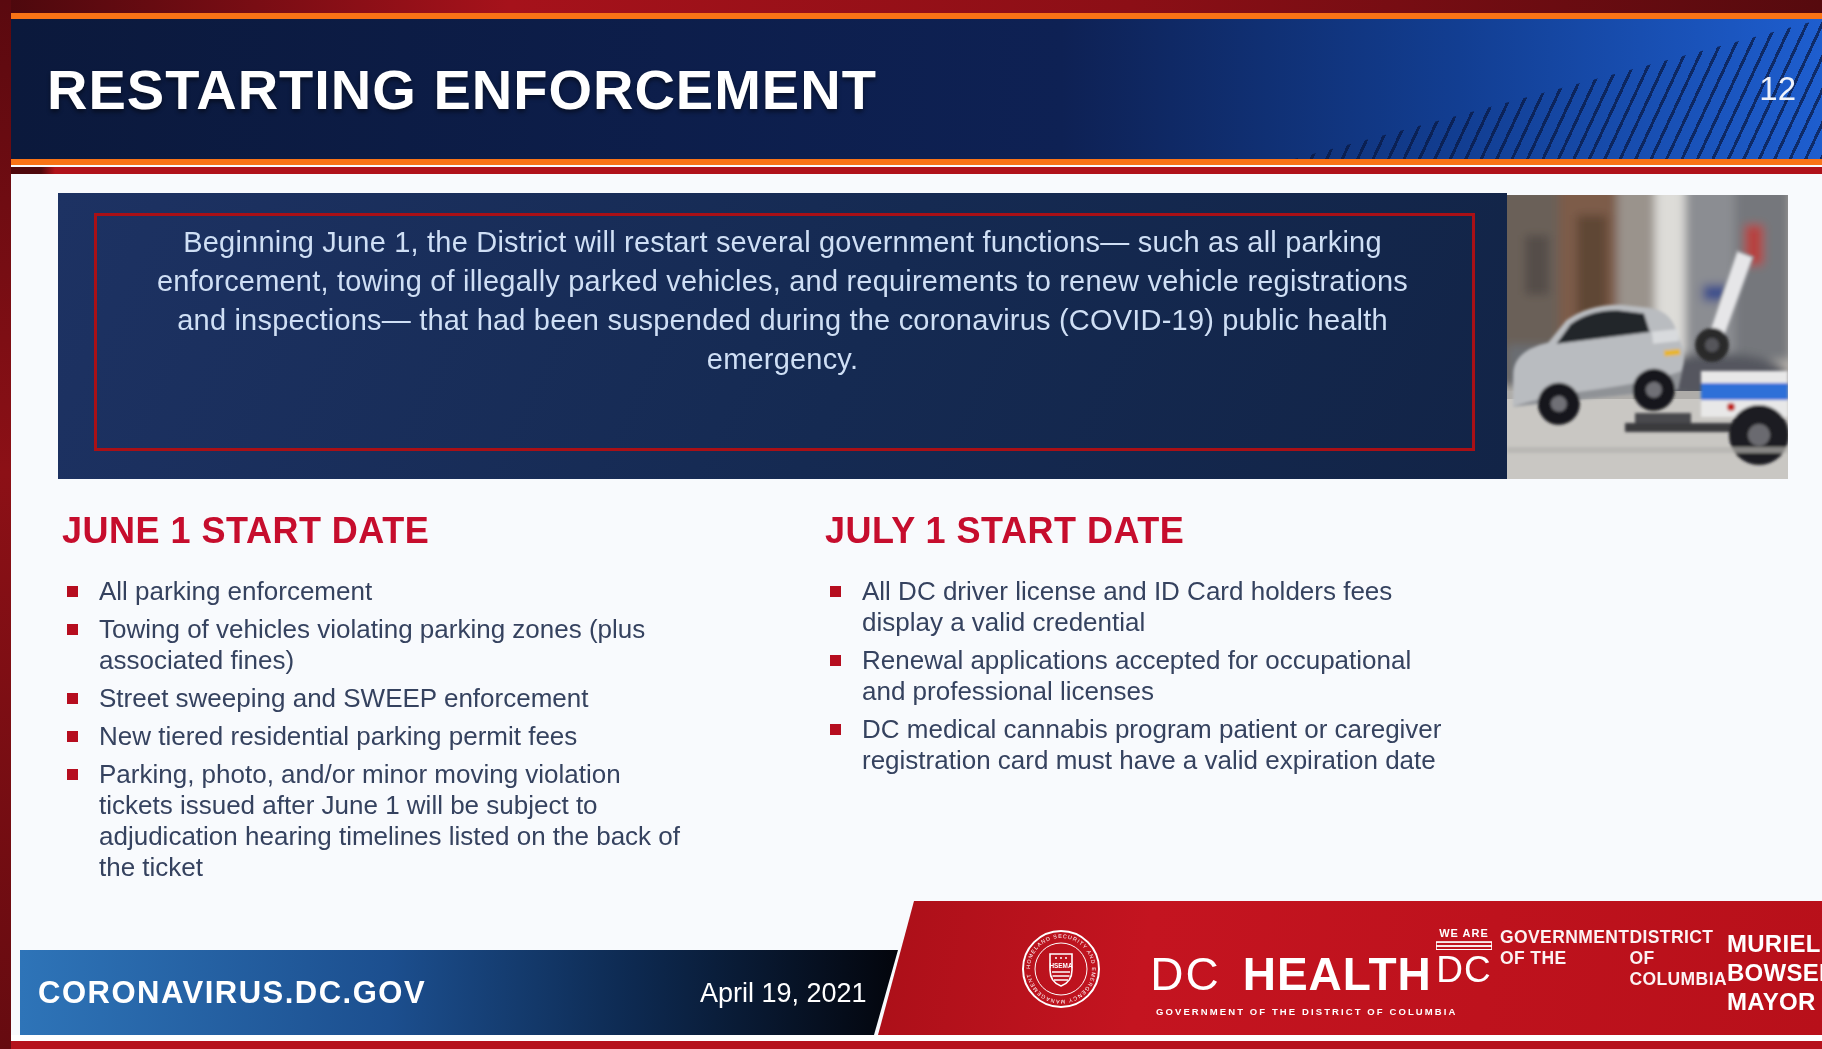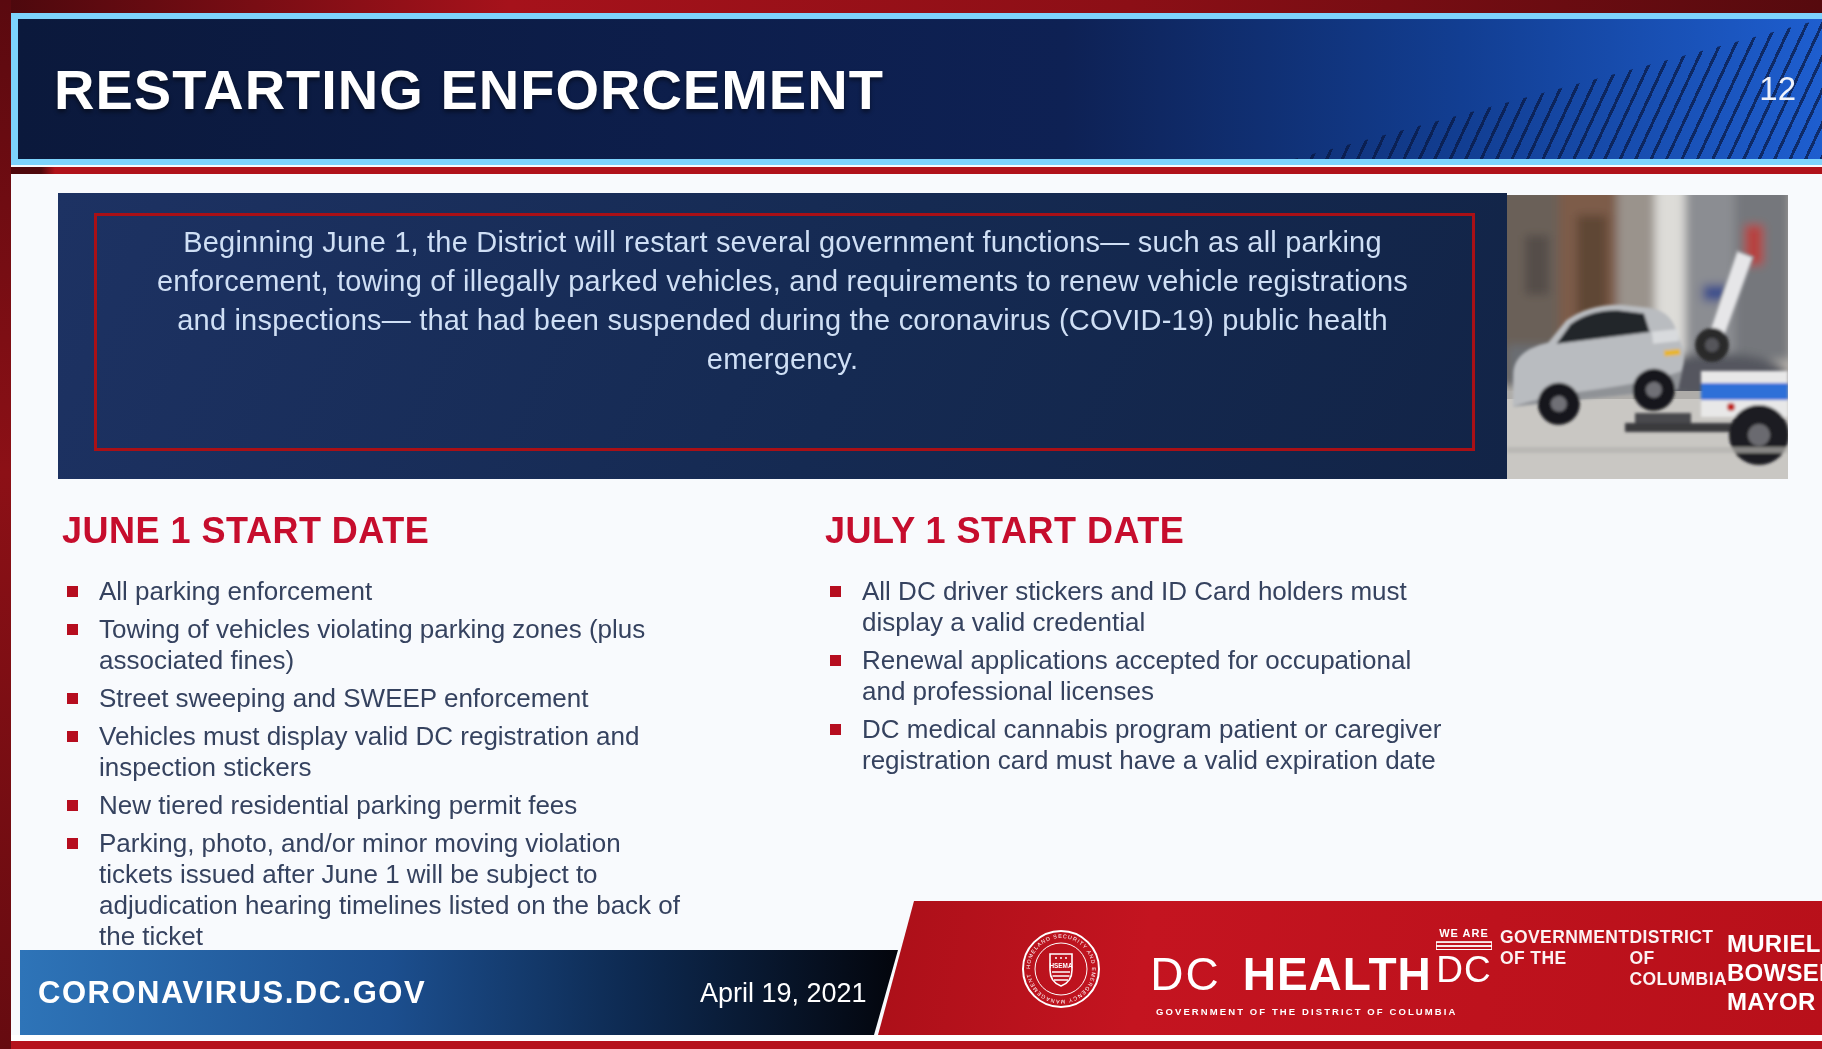--- a/index.html
+++ b/index.html
@@ -9,21 +9,21 @@
     background:#f8fafd; font-family:"Liberation Sans", sans-serif;
   }
 
   
   .border-top { position:absolute; top:0; left:0; width:100%; height:13px; z-index:40;
     background:linear-gradient(90deg,#4c080d,#a6121b 28%,#8c0f16 62%,#560a0e); }
   .border-left { position:absolute; top:0; left:0; width:11px; height:100%; z-index:40;
     background:linear-gradient(180deg,#5a090f,#8c1016 45%,#660b10); }
 
   
-  .header { position:absolute; left:11px; top:13px; right:0; height:152px; background:#7dd3fc; }
+  .header { position:absolute; left:4px; top:13px; right:0; height:152px; background:#f97316; }
   .header-inner { position:absolute; left:7px; top:6px; right:0; bottom:6px; overflow:hidden;
     background:linear-gradient(90deg,#0b193c,#0e2154 58%,#123e92 80%,#1e5ecf 100%); }
   .header-stripes { position:absolute; right:0; top:0; width:660px; height:100%;
     background:repeating-linear-gradient(115deg, rgba(8,22,62,0) 0 11px, rgba(8,22,62,.7) 11px 14px);
     clip-path:polygon(100% 0, 20% 100%, 100% 100%); }
   .title { position:absolute; left:36px; top:50%; transform:translateY(-50%); margin:0;
     font-size:56px; font-weight:700; letter-spacing:1px; color:#ffffff;
     text-shadow:0 3px 4px rgba(0,0,0,.45); }
   .page-number { position:absolute; right:26px; top:50%; transform:translateY(-50%);
     font-size:33px; font-weight:500; color:#eef2fb; }
@@ -156,31 +156,30 @@
     </g>
   </svg>
 
   <section class="col col-left">
     <h2 class="col-heading">JUNE 1 START DATE</h2>
     <ul class="bullets">
 
     <li>All parking enforcement</li>
         <li>Towing of vehicles violating parking zones (plus associated fines)</li>
         <li>Street sweeping and SWEEP enforcement</li>
-        <li>Vehicles must display valid DC registration and inspection stickers</li>
         <li>New tiered residential parking permit fees</li>
         <li>Parking, photo, and/or minor moving violation tickets issued after June 1 will be subject to adjudication hearing timelines listed on the back of the ticket</li>
       </ul>
   </section>
 
   <section class="col col-right">
     <h2 class="col-heading">JULY 1 START DATE</h2>
     <ul class="bullets">
 
-        <li>All DC driver stickers and ID Card holders must display a valid credential</li>
+        <li>All DC driver license and ID Card holders fees display a valid credential</li>
         <li>Renewal applications accepted for occupational and professional licenses</li>
         <li>DC medical cannabis program patient or caregiver registration card must have a valid expiration date</li>
       </ul>
   </section>
 
   <div class="footer-blue">
     <div class="site">CORONAVIRUS.DC.GOV</div>
     <div class="date">April 19, 2021</div>
   </div>
 

